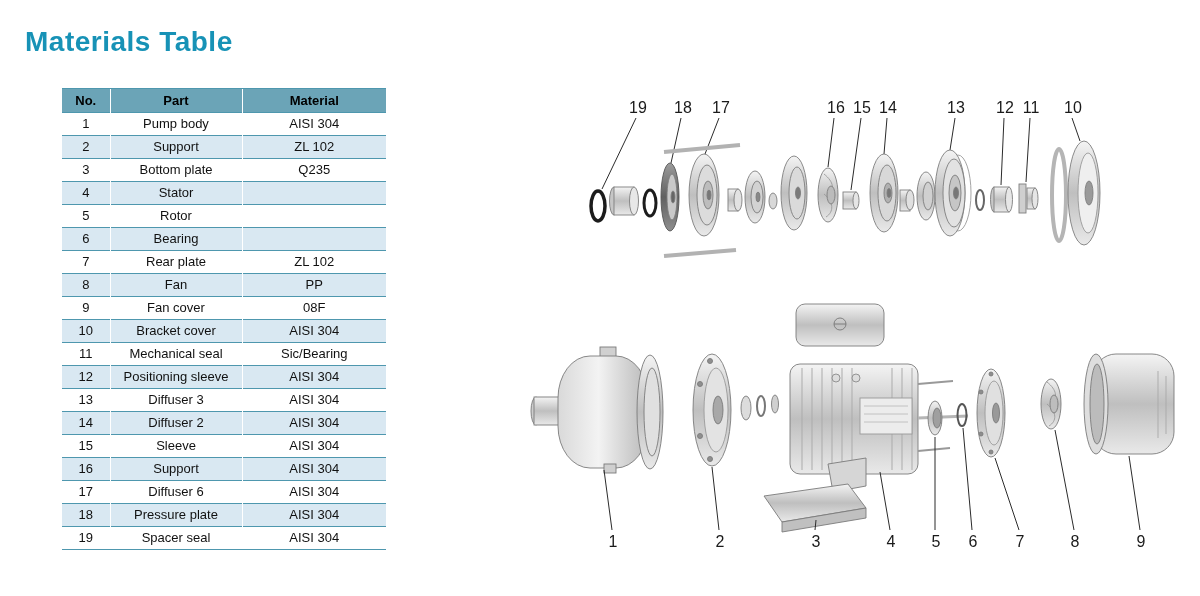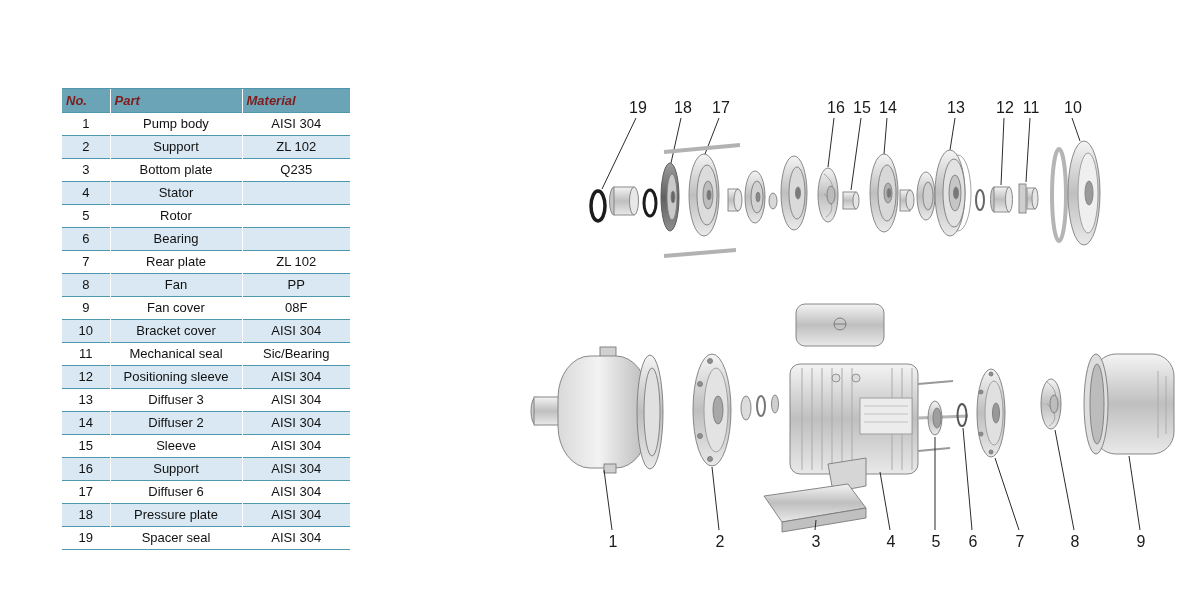--- a/index.html
+++ b/index.html
@@ -2,38 +2,39 @@
 <html><head>
 <meta charset="utf-8">
 <style>
   * { margin:0; padding:0; box-sizing:border-box; }
   html,body { background:#ffffff; }
   .page { position:relative; width:1200px; height:596px; background:#fff;
           font-family:"Liberation Sans", sans-serif; overflow:hidden; }
   .title { position:absolute; left:25px; top:26px; font-size:28px; font-weight:bold;
            color:#1792b6; letter-spacing:0.5px; }
   table.materials { position:absolute; left:62px; top:88px; border-collapse:collapse; }
-  table.materials th { background:#6ba4b7; color:#7f1d1d; font-size:13px; font-weight:bold;
-           padding:4px 4px; border-top:1px solid #4e97ae; text-align:left;font-style:italic; }
+  table.materials th { background:#6ba4b7; color:#000000; font-size:13px; font-weight:bold;
+           padding:4px 4px; border-top:1px solid #4e97ae; text-align:center; }
   table.materials td { font-size:13px; color:#111; text-align:center; padding:3px 4px;
            line-height:16px; border-top:1px solid #4e97ae; background:transparent; }
   table.materials tbody tr:nth-child(even) { background:#d9e8f2; }
   table.materials tbody tr:last-child td { border-bottom:1px solid #4e97ae; }
   table.materials th + th, table.materials td + td { border-left:1px solid #ffffff; }
   .col-no  { width:48px; }
   .col-part{ width:132px;margin-left:10px; }
-  .col-mat { width:108px; }
+  .col-mat { width:144px; }
   .diagram { position:absolute; left:528px; top:66px; }
   .callout { font-family:"Liberation Sans", sans-serif; }
 </style>
 </head>
 <body>
 
 <div class="page">
 
+  <h1 class="title">Materials Table</h1>
 
   <table class="materials">
     <thead>
       <tr>
         <th class="col-no">No.</th>
         <th class="col-part">Part</th>
         <th class="col-mat">Material</th>
       </tr>
     </thead>
     <tbody>

